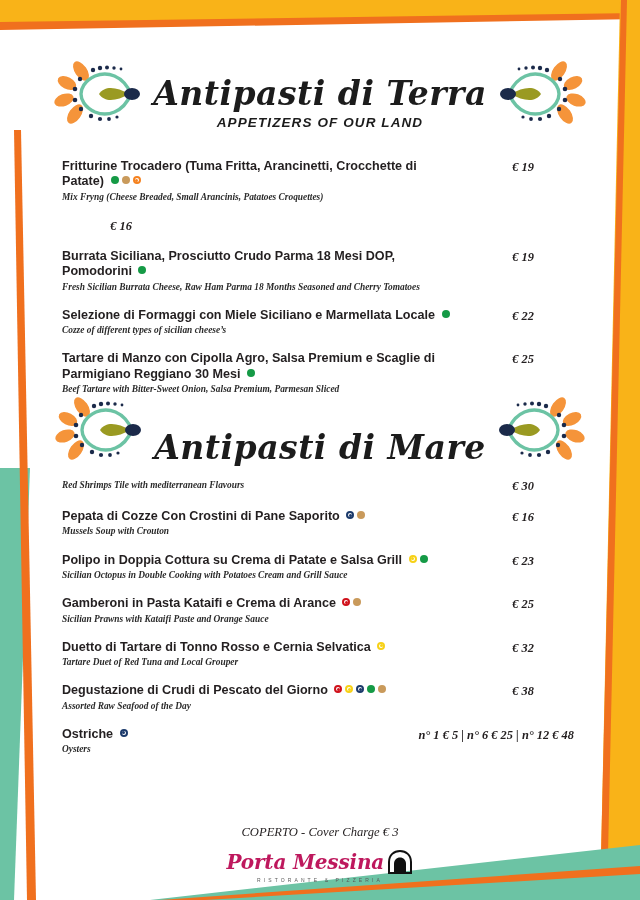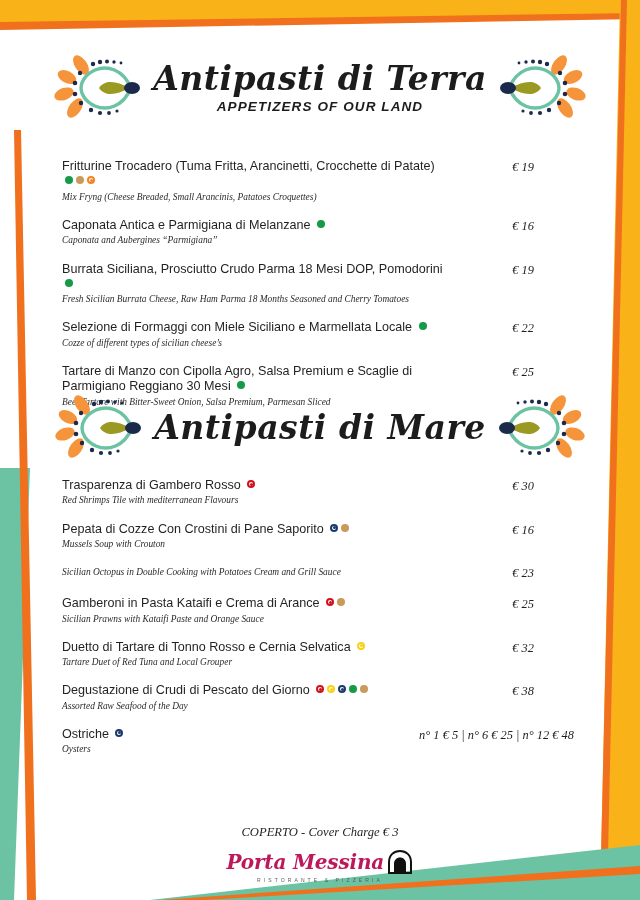--- a/index.html
+++ b/index.html
@@ -31,21 +31,21 @@
     top: 0;
     width: 640px;
     height: 900px;
     z-index: 2;
   }
 
   
   .section-header {
     position: relative;
     display: flex;
-    align-items: center;
+    align-items: flex-end;
     justify-content: center;
   }
   .sec-title-wrap {
     text-align: center;
     padding: 0 4px;
   }
   .sec-title {
     font-family: "DejaVu Serif", serif;
     font-style: italic;
     font-weight: bold;
@@ -68,20 +68,21 @@
   .orn {
     flex: 0 0 auto;
     display: block;
   }
 
   
   .menu-list {
     margin: 0;
     padding: 0;
     list-style: none;
+    font-weight: bold;
   }
   .menu-item {
     display: flex;
     align-items: flex-start;
     justify-content: space-between;
     margin-bottom: 15px;
   }
   .mi-left {
     flex: 1 1 auto;
     padding-right: 10px;
@@ -265,24 +266,20 @@
 
   <ul class="menu-list" style="position:absolute; left:62px; top:159px; width:520px;">
       <li class="menu-item">
         <div class="mi-left">
           <div class="mi-name">Fritturine Trocadero (Tuma Fritta, Arancinetti, Crocchette di Patate) <span class="allergens"><span class="dot fill" style="background:#159A46; color:#fff;"></span><span class="dot fill" style="background:#C99A5B; color:#fff;"></span><span class="dot ring" style="border:2.2px solid #F58220; color:#F58220;"></span></span></div>
           <div class="mi-desc">Mix Fryng (Cheese Breaded, Small Arancinis, Patatoes Croquettes)</div>
         </div>
         <div class="mi-price">€ 19</div>
       </li>
       <li class="menu-item">
-        <div class="mi-left">
-          <div class="mi-name">Caponata Antica e Parmigiana di Melanzane <span class="allergens"><span class="dot fill" style="background:#159A46; color:#fff;"></span></span></div>
-          <div class="mi-desc">Caponata and Aubergines “Parmigiana”</div>
-        </div>
         <div class="mi-price">€ 16</div>
       </li>
       <li class="menu-item">
         <div class="mi-left">
           <div class="mi-name">Burrata Siciliana, Prosciutto Crudo Parma 18 Mesi DOP, Pomodorini <span class="allergens"><span class="dot fill" style="background:#159A46; color:#fff;"></span></span></div>
           <div class="mi-desc">Fresh Sicilian Burrata Cheese, Raw Ham Parma 18 Months Seasoned and Cherry Tomatoes</div>
         </div>
         <div class="mi-price">€ 19</div>
       </li>
       <li class="menu-item">
@@ -361,34 +358,34 @@
         <path d="M 78,36 C 70,17 54,13 42,18 C 31,23 28,31 28,36 C 28,41 31,49 42,54 C 54,59 70,55 78,36 Z" fill="#ffffff" stroke="#6CC3A4" stroke-width="3.4"></path>
         <path d="M 46,36 C 52,27 64,29 76,36 C 64,43 52,45 46,36 Z" fill="#9A9A22"></path>
         <ellipse cx="79" cy="36" rx="8" ry="6" fill="#1B2A4A"></ellipse>
       </g>
     </svg>
   </div>
 
   <ul class="menu-list" style="position:absolute; left:62px; top:478px; width:520px;">
       <li class="menu-item">
         <div class="mi-left">
-          <div class="mi-name">Trasparenza di Gambero Rosso <span class="allergens"><span class="dot ring" style="border:2.2px solid #D0111B; color:#D0111B;"></span></span></div>
           <div class="mi-desc">Red Shrimps Tile with mediterranean Flavours</div>
         </div>
         <div class="mi-price">€ 30</div>
       </li>
       <li class="menu-item">
         <div class="mi-left">
           <div class="mi-name">Pepata di Cozze Con Crostini di Pane Saporito <span class="allergens"><span class="dot ring" style="border:2.2px solid #1B3A6B; color:#1B3A6B;"></span><span class="dot fill" style="background:#C99A5B; color:#fff;"></span></span></div>
           <div class="mi-desc">Mussels Soup with Crouton</div>
         </div>
         <div class="mi-price">€ 16</div>
       </li>
       <li class="menu-item">
         <div class="mi-left">
+          <div class="mi-name">Polipo in Doppia Cottura su Crema di Patate e Salsa Grill <span class="allergens"><span class="dot ring" style="border:2.2px solid #F7D117; color:#F7D117;"></span><span class="dot fill" style="background:#159A46; color:#fff;"></span></span></div>
           <div class="mi-desc">Sicilian Octopus in Double Cooking with Potatoes Cream and Grill Sauce</div>
         </div>
         <div class="mi-price">€ 23</div>
       </li>
       <li class="menu-item">
         <div class="mi-left">
           <div class="mi-name">Gamberoni  in Pasta Kataifi e Crema di Arance <span class="allergens"><span class="dot ring" style="border:2.2px solid #D0111B; color:#D0111B;"></span><span class="dot fill" style="background:#C99A5B; color:#fff;"></span></span></div>
           <div class="mi-desc">Sicilian Prawns with Kataifi Paste and Orange Sauce</div>
         </div>
         <div class="mi-price">€ 25</div>

